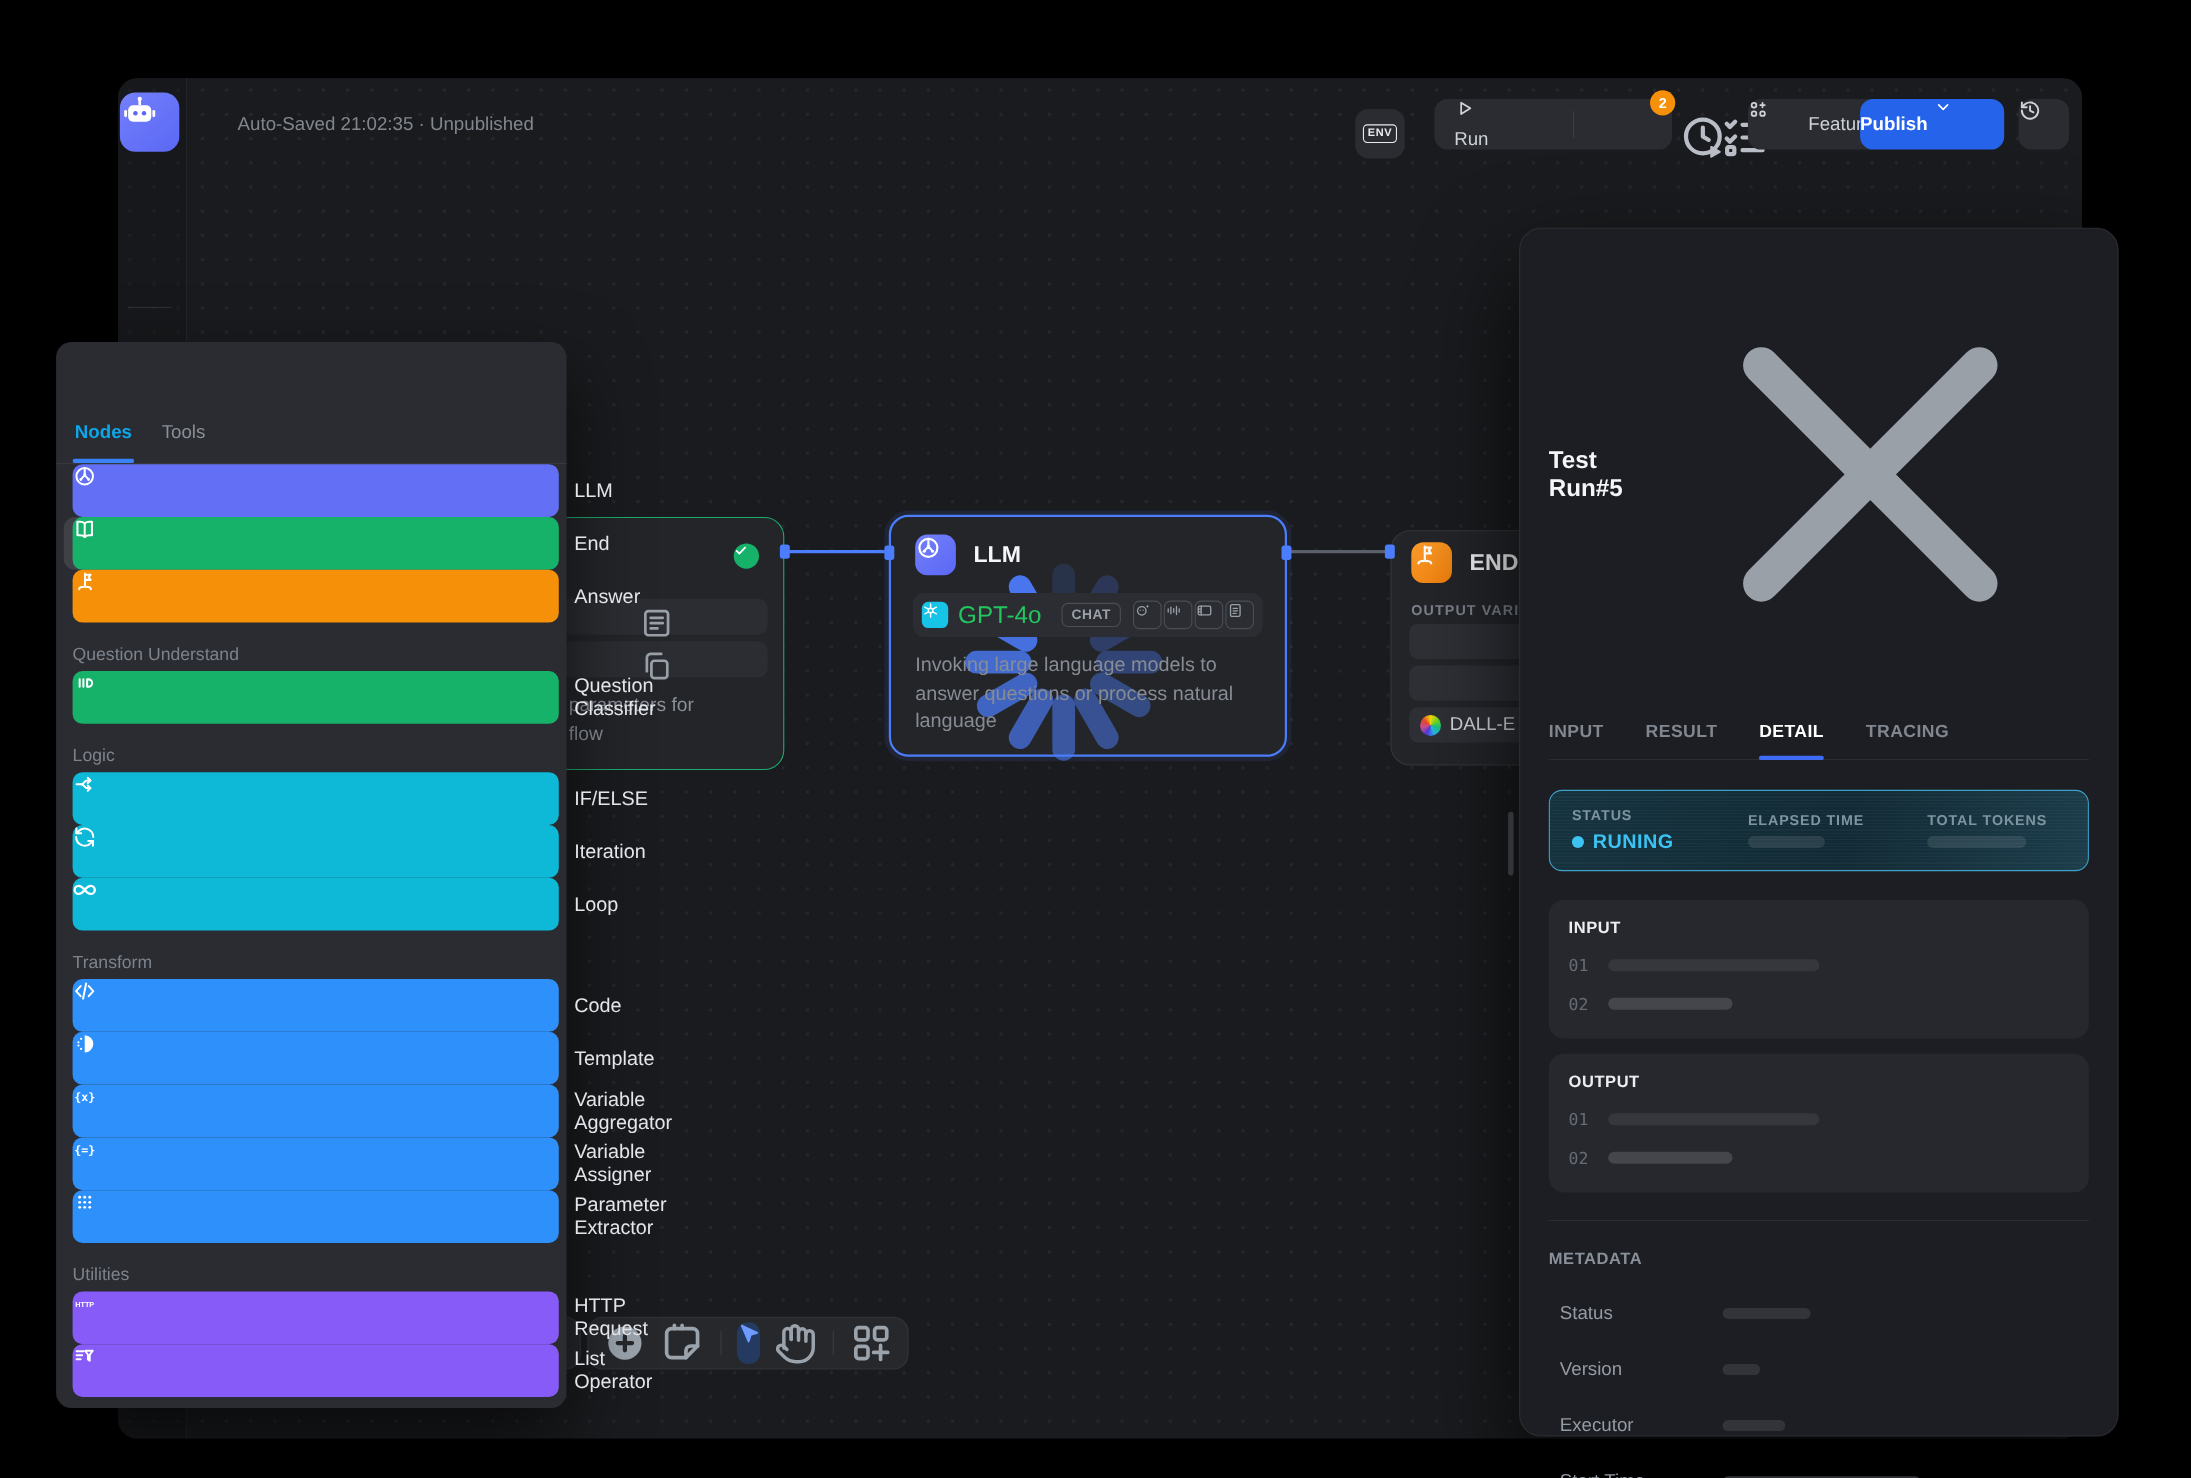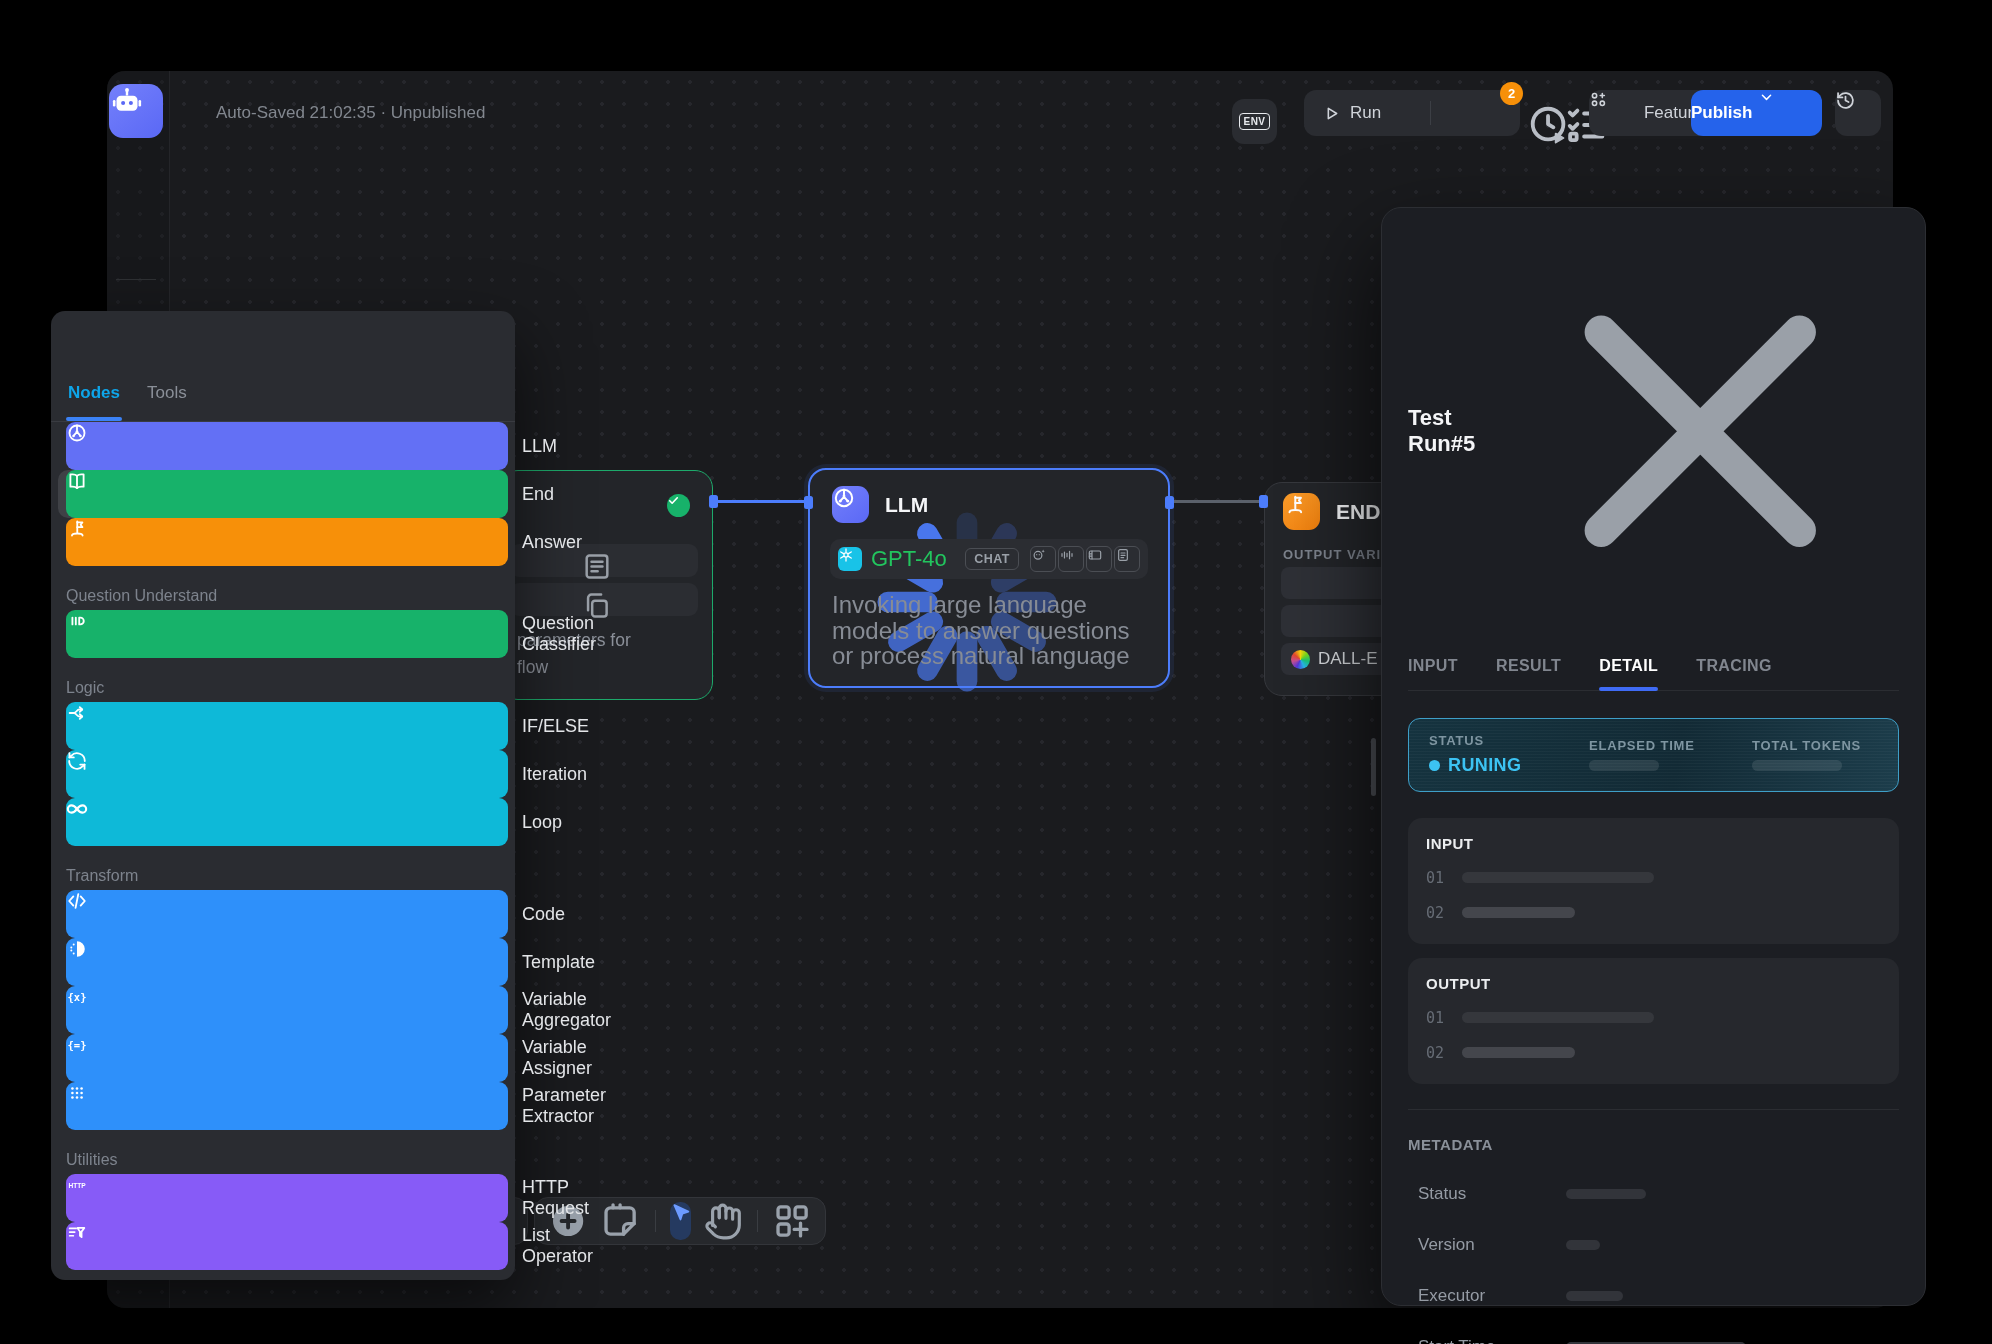--- a/index.html
+++ b/index.html
@@ -15,21 +15,21 @@
   .rail-div{position:absolute;left:9px;top:208px;width:40px;height:1px;background:#2e3034;}
   .win-tile{position:absolute;left:15px;top:246px;width:42px;height:42px;border-radius:10px;background:#1d2a4c;
     display:flex;align-items:center;justify-content:center;color:#3e7bfa;}
   .win-tile svg{width:24px;height:24px;}
   .autosave{position:absolute;left:109px;top:32px;font-size:17px;color:#82878f;}
   
   .tb-btn{position:absolute;height:46px;border-radius:12px;background:#2a2c31;display:flex;align-items:center;color:#cfd3d9;}
   .env-btn{left:1125px;top:28px;width:45px;height:45px;justify-content:center;}
   .env-glyph{font-size:10px;font-weight:bold;letter-spacing:.5px;color:#e8eaee;border:1.6px solid #e8eaee;border-radius:4px;padding:2px 3px;}
   .run-group{left:1197px;top:19px;width:216px;}
-  .run-left{display:flex;align-items:center;gap:9px;padding-left:18px;font-size:17px;}
+  .run-left{display:flex;align-items:center;gap:9px;padding-left:18px;font-size:17px;flex-direction:column;}
   .run-sep{position:absolute;left:126px;top:11px;width:1px;height:24px;background:#3c3f45;}
   .grp-ic{position:absolute;top:12px;width:22px;height:22px;color:#b9bec6;}
   .badge{position:absolute;left:1393px;top:11px;width:23px;height:23px;border-radius:50%;background:#f79009;
     color:#fff;font-size:13px;font-weight:bold;display:flex;align-items:center;justify-content:center;z-index:6;}
   .features-btn{left:1438px;top:19px;width:122px;justify-content:center;gap:9px;font-size:17px;margin-left:44px;}
   .features-btn svg,.run-left svg{width:19px;height:19px;}
   .publish-btn{left:1584px;top:19px;width:131px;background:#2563eb;color:#fff;justify-content:center;gap:7px;font-size:17px;font-weight:600;}
   .publish-btn svg{width:15px;height:15px;}
   .history-btn{left:1728px;top:19px;width:46px;justify-content:center;}
   .history-btn svg{width:21px;height:21px;}
@@ -55,21 +55,21 @@
   .node-title{font-size:21px;font-weight:bold;color:#f5f6f8;}
   .spinner{position:absolute;right:22px;top:24px;width:26px;height:26px;}
   .model-row{position:absolute;left:20px;right:20px;top:69px;height:40px;border-radius:10px;background:#2b2d32;
     display:flex;align-items:center;gap:9px;padding:0 8px;box-sizing:border-box;}
   .openai-tile{width:24px;height:24px;border-radius:6px;background:#18c3e8;color:#fff;display:flex;align-items:center;justify-content:center;flex:0 0 auto;}
   .openai-tile svg{width:16px;height:16px;}
   .model-name{font-size:22px;color:#22c55e;flex:1;}
   .chat-chip{font-size:12.5px;font-weight:600;letter-spacing:.5px;color:#9aa0a8;border:1px solid #4b4e54;border-radius:6px;padding:3px 8px;}
   .cap-chip{width:24px;height:24px;border:1px solid #4b4e54;border-radius:6px;color:#9aa0a8;display:flex;align-items:center;justify-content:center;margin-left:2px;}
   .cap-chip svg{width:16px;height:16px;}
-  .llm-desc{position:absolute;left:22px;top:122px;width:316px;font-size:24px;line-height:25.5px;color:#878c95;}
+  .llm-desc{position:absolute;left:22px;top:122px;width:316px;font-size:18px;line-height:25.5px;color:#878c95;}
   .end-node{left:1157px;top:411px;width:250px;height:212px;border:1px solid #36383d;}
   .en-label{position:absolute;left:18px;top:64px;font-size:13px;letter-spacing:1px;color:#7c828c;font-weight:600;}
   .en-rows{position:absolute;left:16px;right:8px;top:84px;}
   .en-row{height:32px;border-radius:8px;background:#2e3036;margin-bottom:6px;display:flex;align-items:center;gap:8px;padding:0 10px;}
   .en-row .mini-ic{width:19px;height:19px;color:#cdd1d6;flex:0 0 auto;}
   .en-row .lbl{font-size:17px;color:#d4d7db;}
   .en-row .sep{font-size:15px;color:#6b717b;}
   .en-row .sfx{font-size:15.5px;font-weight:bold;color:#5b8efc;font-family:"DejaVu Sans Mono",monospace;}
   .dalle-swatch{width:18px;height:18px;border-radius:50%;background:conic-gradient(#f5d90a,#74d91e,#19c37d,#27b5ea,#5436da,#c94f90,#e5482d,#f5d90a);flex:0 0 auto;}
   .canvas-scrollbar{position:absolute;left:1264px;top:667px;width:5px;height:58px;border-radius:3px;background:#4b4e54;z-index:4;}

